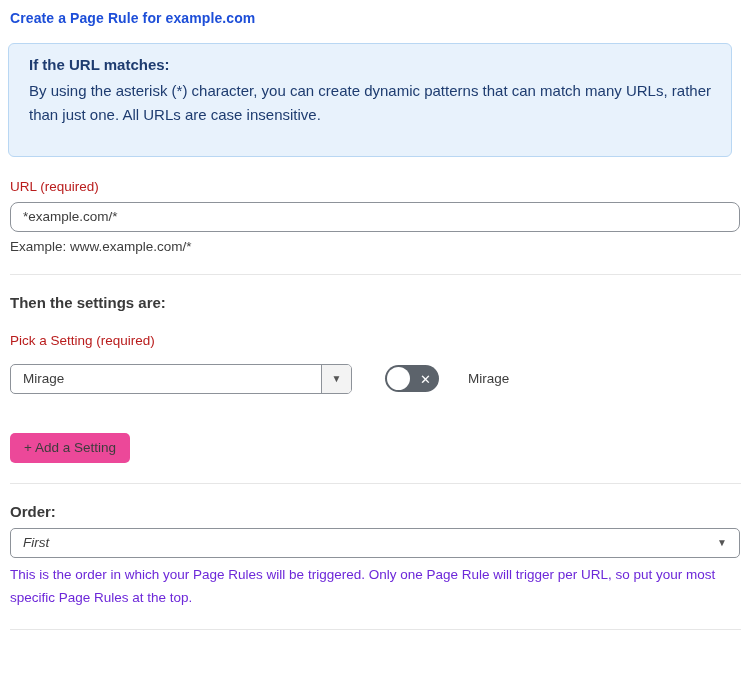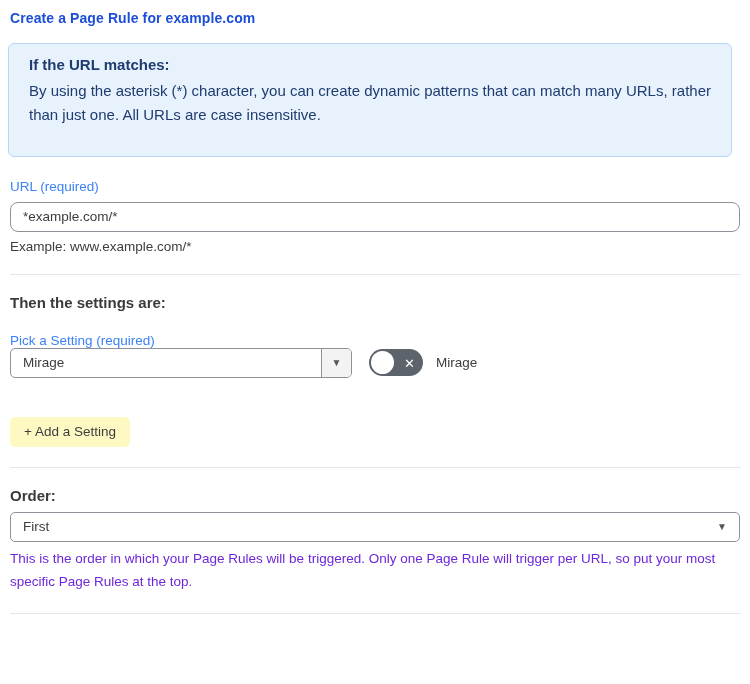--- a/index.html
+++ b/index.html
@@ -46,21 +46,21 @@
     color: #2d6ce0;
     text-decoration: underline;
     cursor: pointer;
     font-size: 15px;
   }
   .info-link-line { margin-top: 2px; font-size: 15px; }
 
   
   .field-label {
     font-size: 13.5px;
-    color: #3b82f6;
+    color: #b91c1c;
     margin-top: 22px;
   }
   .helper-text {
     font-size: 13.5px;
     color: #3d3d3d;
     margin-top: 7px;
   }
 
   .text-input {
     display: block;
@@ -88,21 +88,22 @@
     font-size: 15px;
     font-weight: 700;
     color: #3a3a3a;
     margin-top: 19px;
   }
 
   
   .setting-row {
     display: flex;
     align-items: center;
-    margin-top: 0;
+    margin-top: 16px;
+    gap: 16px;
   }
   .dropdown {
     display: flex;
     align-items: stretch;
     width: 342px;
     height: 30px;
     border: 1px solid #8d9299;
     border-radius: 5px;
     background: #ffffff;
     cursor: pointer;
@@ -171,41 +172,42 @@
     align-items: center;
     justify-content: center;
     height: 30px;
     padding: 0 14px;
     border: none;
     border-radius: 5px;
     font-size: 13.5px;
     font-family: "Liberation Sans", "DejaVu Sans", sans-serif;
     cursor: pointer;
     color: #3d3d3d;
-    background: #fef9c3;
+    background: #ec4899;
   }
   .add-setting-btn { margin-top: 39px; }
 
   
   .select-full {
     display: flex;
     align-items: center;
     width: 730px;
     height: 30px;
     margin-top: 8px;
     border: 1px solid #8d9299;
     border-radius: 5px;
     background: #ffffff;
     cursor: pointer;
     padding: 0 12px;
     justify-content: space-between;
   }
   .select-full .select-value {
     font-size: 13.5px;
     color: #3d3d3d;
+    font-style: italic;
   }
   .order-helper {
     font-size: 13.5px;
     color: #6d28d9;
     line-height: 1.7;
     margin-top: 6px;
     max-width: 722px;
   }
 </style>
 </head>

